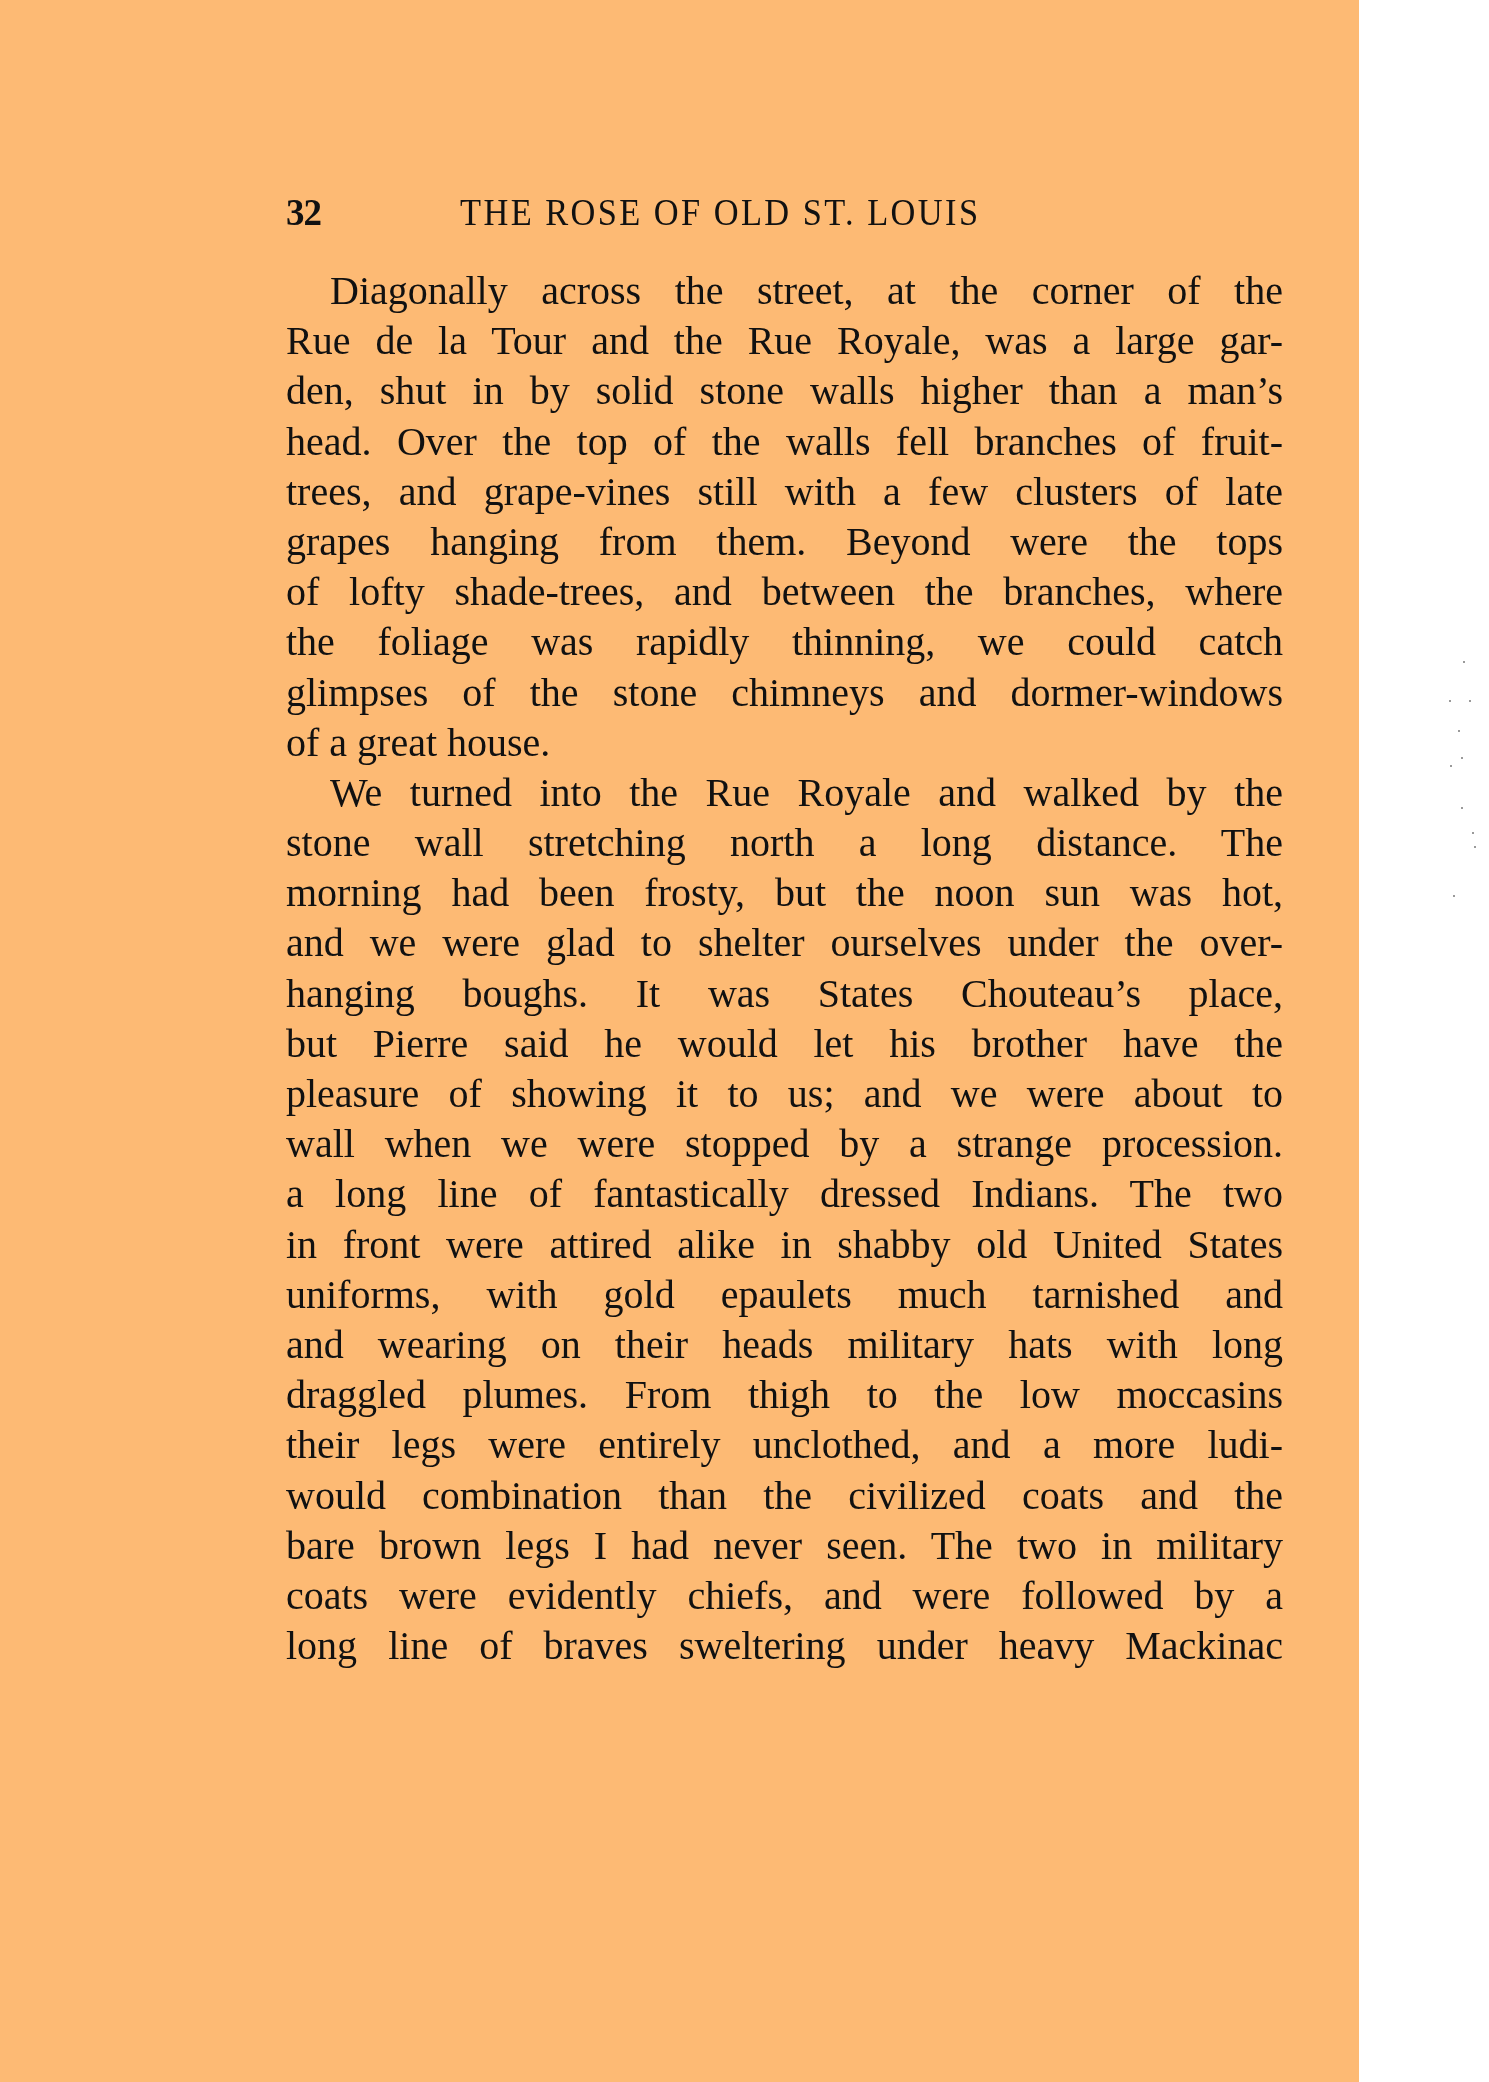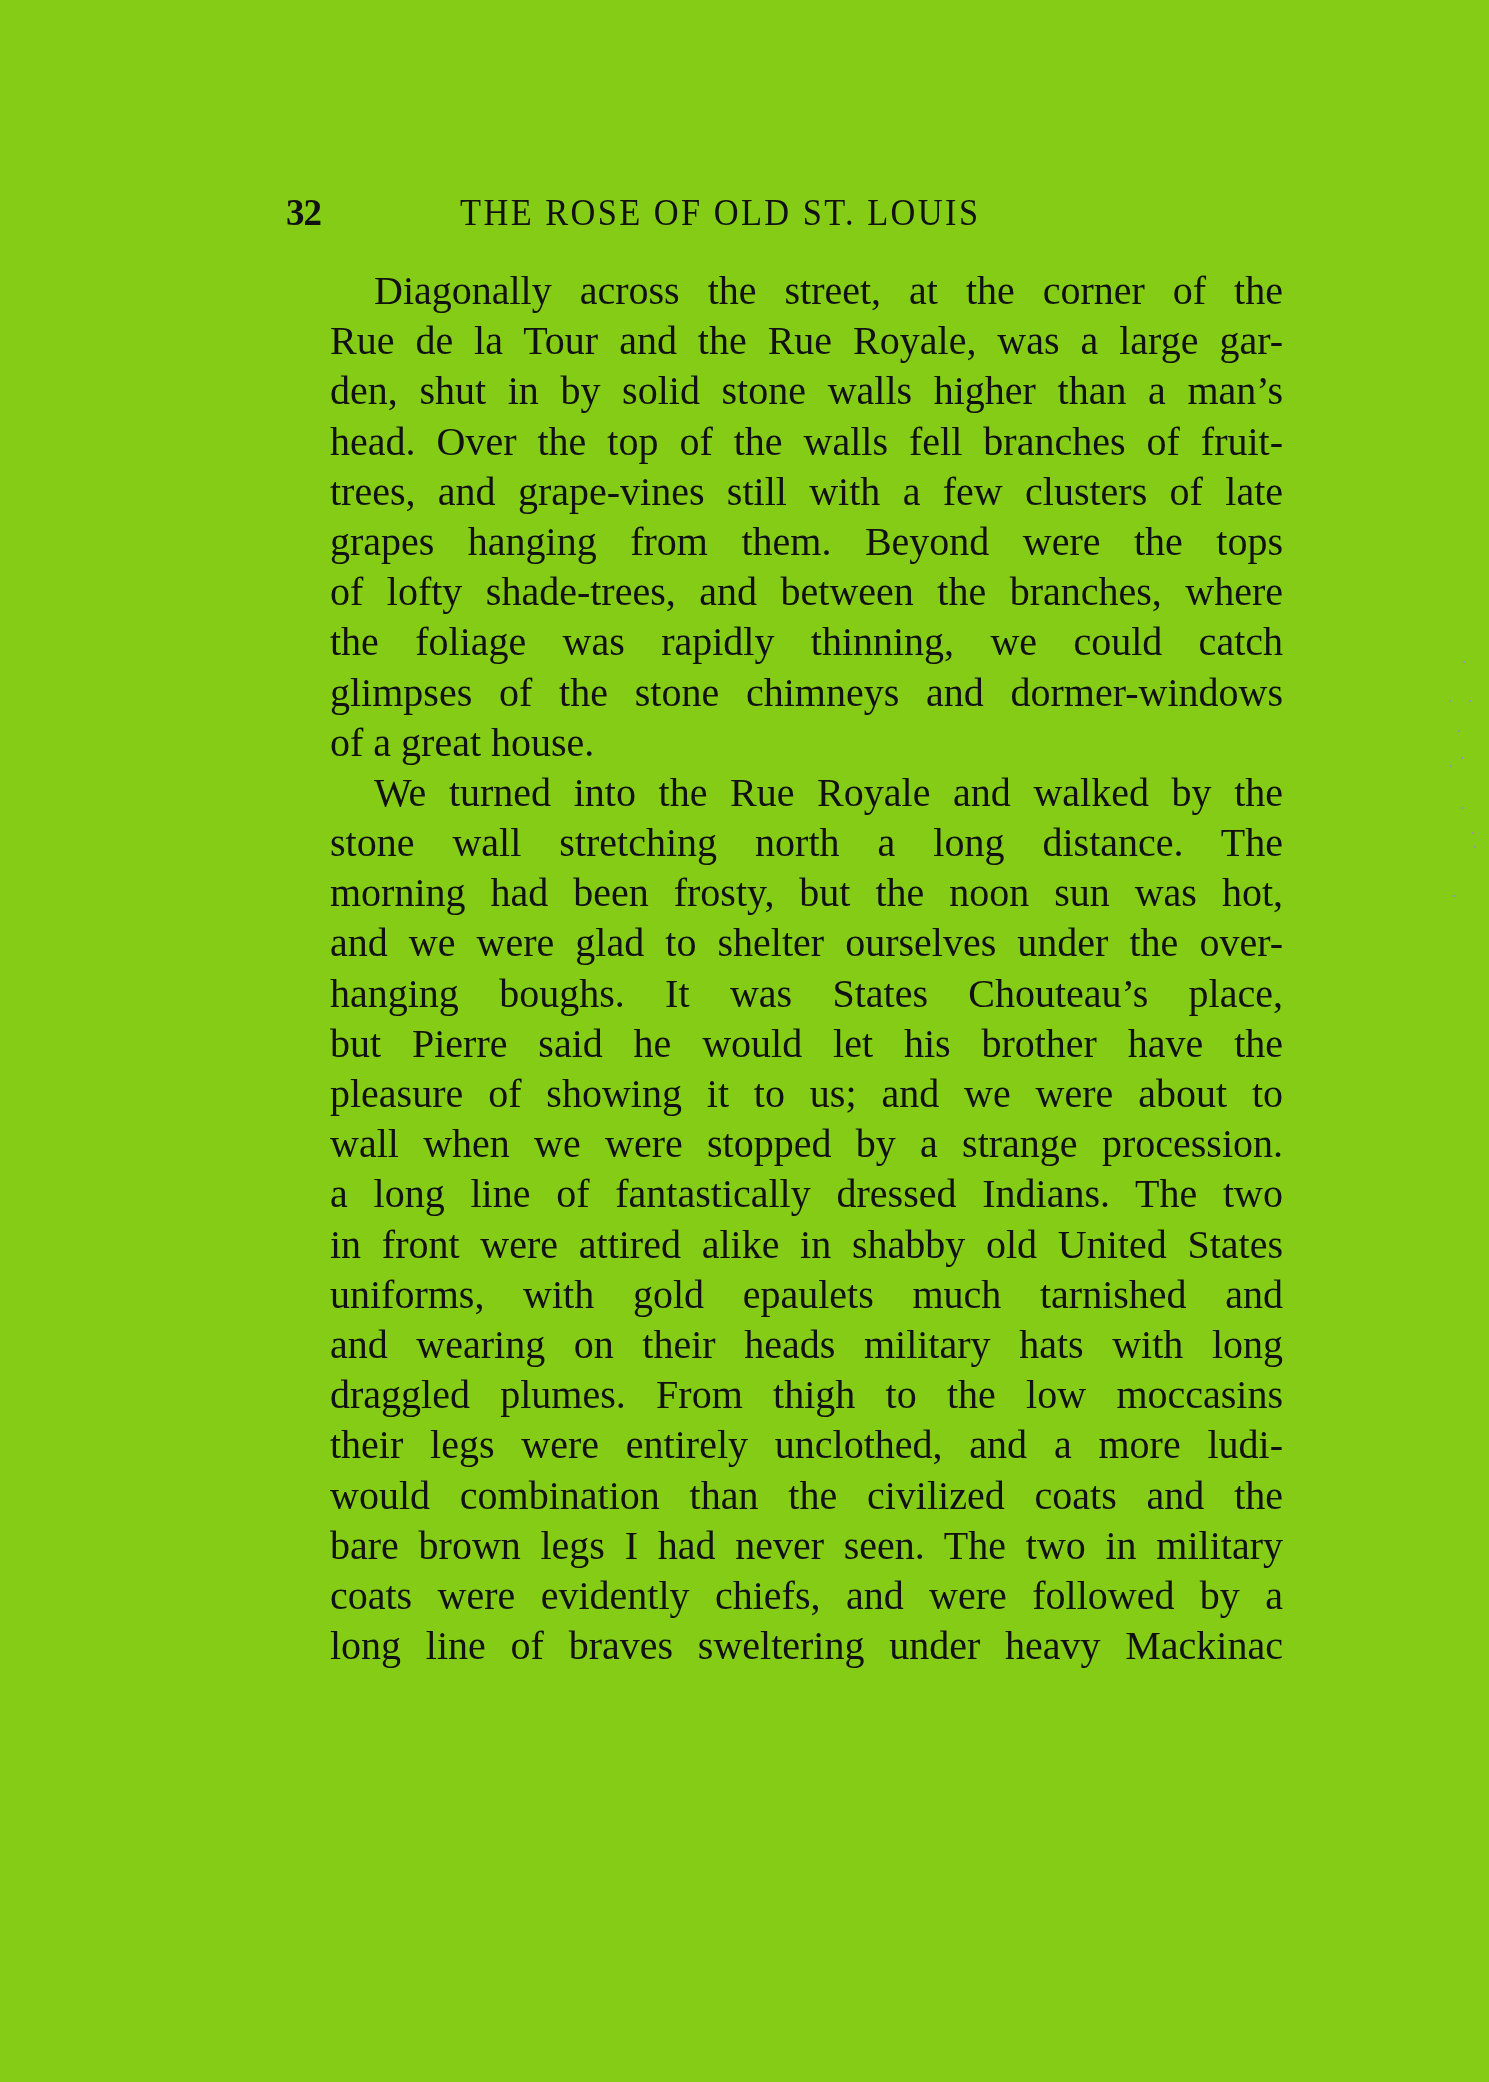--- a/index.html
+++ b/index.html
@@ -11,23 +11,23 @@
     width: 1489px;
     height: 2082px;
     position: relative;
     overflow: hidden;
     font-family: "Liberation Serif", "DejaVu Serif", serif;
     color: #111111;
   }
   .page {
     position: absolute;
     left: 0; top: 0;
-    width: 1489px;
+    width: 1359px;
     height: 2082px;
-    background: #84cc16;
+    background: #fdba74;
   }
   .running-head {
     position: absolute;
     top: 194px;
     left: 286px;
     width: 997px;
     height: 38px;
     font-size: 37px;
     line-height: 38px;
     white-space: nowrap;
@@ -64,21 +64,21 @@
     overflow: visible;
   }
   .line.indent {
     padding-left: 44px;
   }
   .line.last {
     text-align: center;
     text-align-last: left;
   }
   
-  .line { white-space: normal; margin-left: 44px; }
+  .line { white-space: normal; }
   .speck {
     position: absolute;
     background: #9a9a9a;
     width: 2px;
     height: 2px;
   }
 </style>
 </head>
 <body>
 

